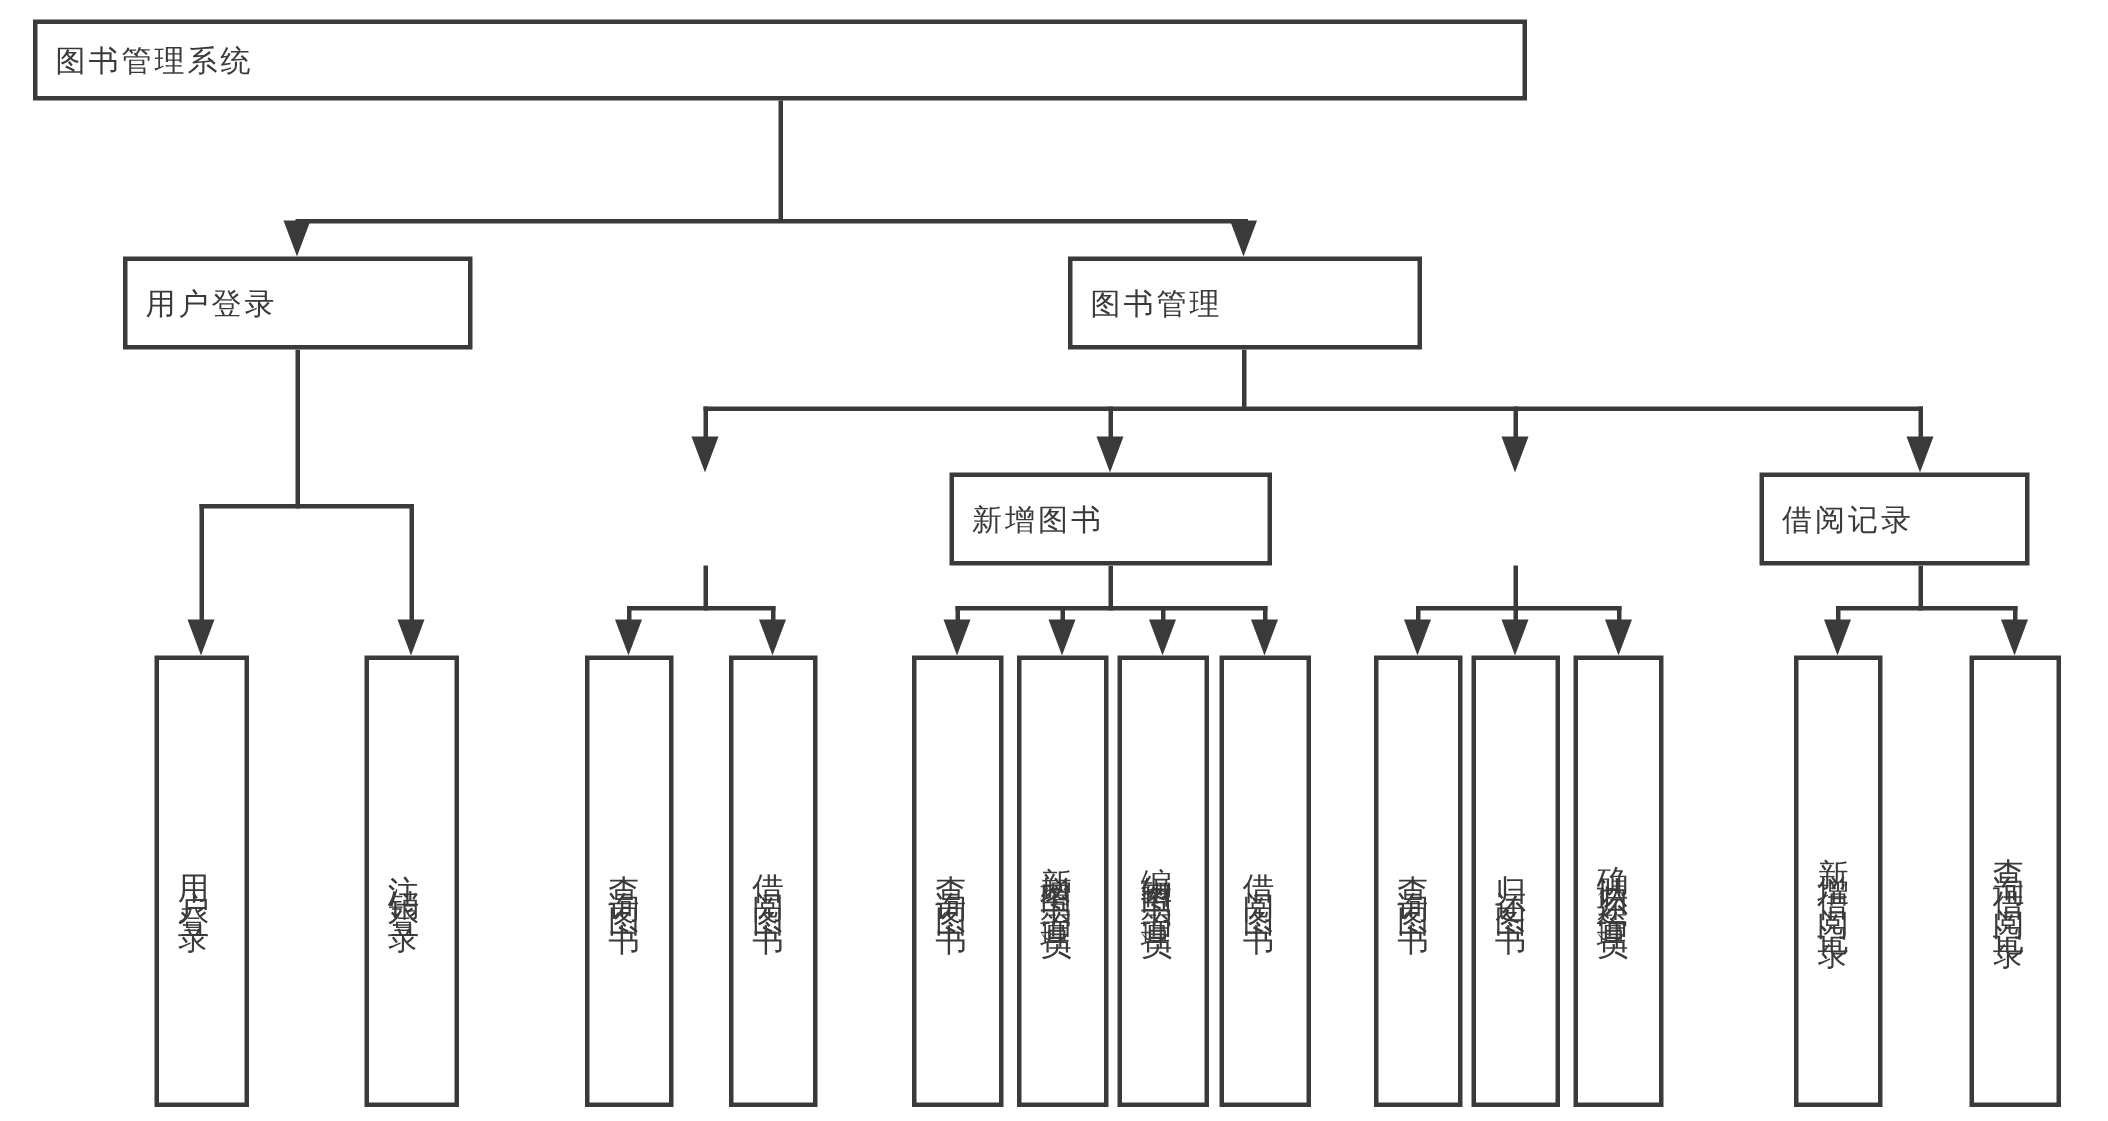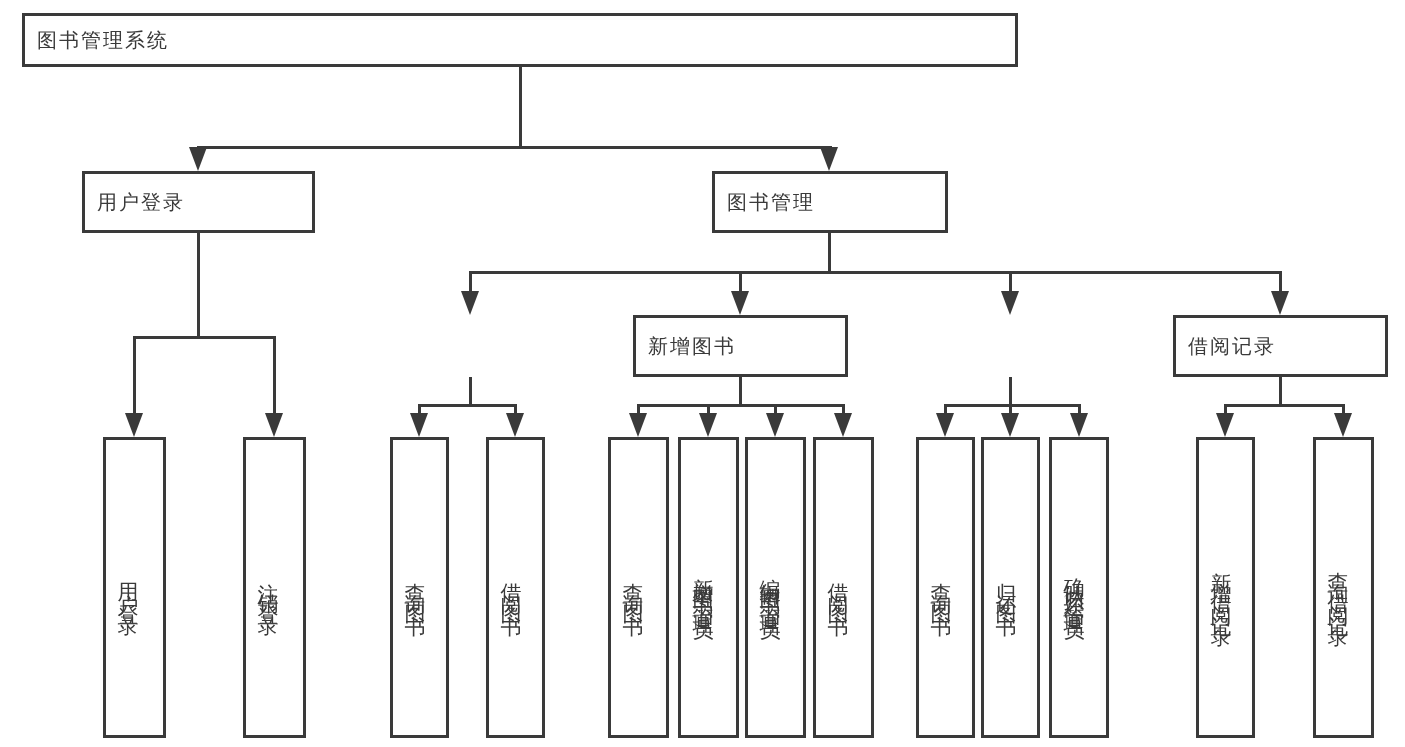--- a/index.html
+++ b/index.html
@@ -126,21 +126,21 @@
   <div class="box hbox" style="left:82px; top:171px; width:233px; height:62px">
     <span>用户登录</span>
   </div>
   <div class="box hbox" style="left:712px; top:171px; width:236px; height:62px">
     <span>图书管理</span>
   </div>
 
   <div class="box hbox" style="left:633px; top:315px; width:215px; height:62px">
     <span>新增图书</span>
   </div>
-  <div class="box hbox" style="left:1173px; top:315px; width:215px; height:62px">
+  <div class="box hbox" style="left:1173px; top:315px; width:180px; height:62px">
     <span>借阅记录</span>
   </div>
 
   <div class="box vbox" style="left:103px; top:437px; width:63px; height:301px">
     <span>用户登录</span>
   </div>
   <div class="box vbox" style="left:243px; top:437px; width:63px; height:301px">
     <span>注销登录</span>
   </div>
 

